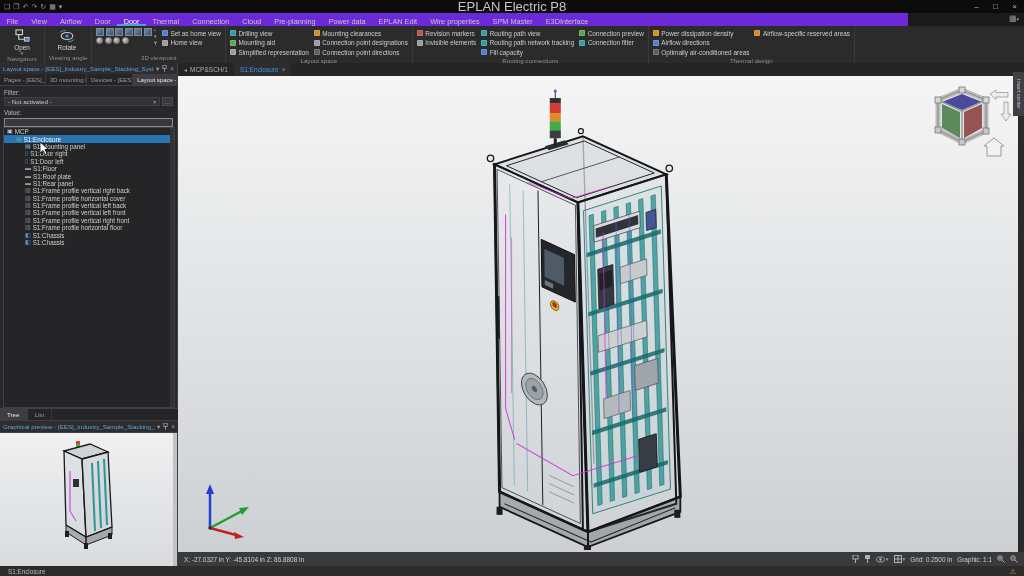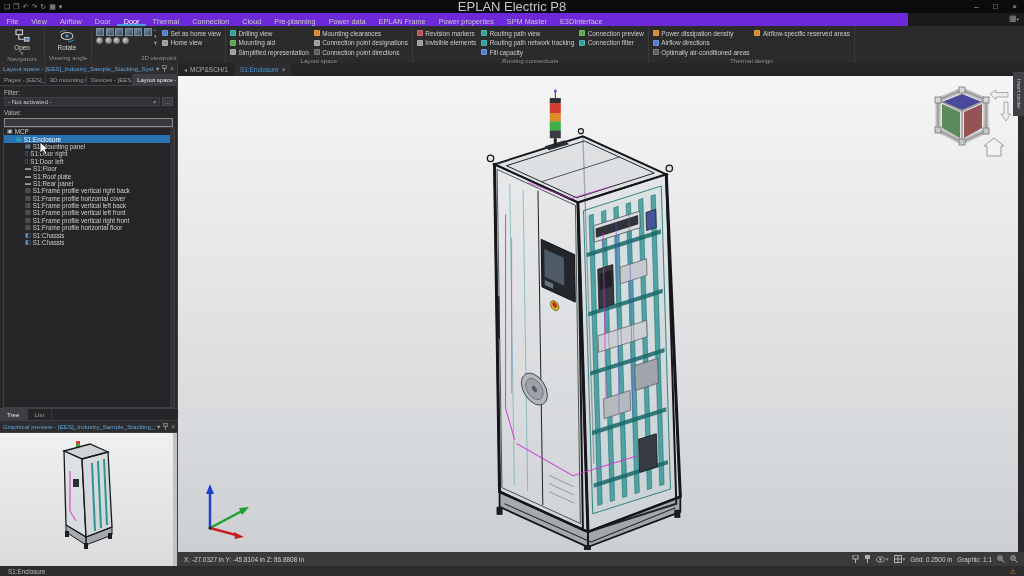--- a/index.html
+++ b/index.html
@@ -129,22 +129,22 @@
   <span class="mtab">File</span>
     <span class="mtab">View</span>
     <span class="mtab">Airflow</span>
     <span class="mtab">Door</span>
     <span class="mtab active">Door</span>
     <span class="mtab">Thermal</span>
     <span class="mtab">Connection</span>
     <span class="mtab">Cloud</span>
     <span class="mtab">Pre-planning</span>
     <span class="mtab">Power data</span>
-    <span class="mtab">EPLAN Frame</span>
-    <span class="mtab">Power properties</span>
+    <span class="mtab">EPLAN Edit</span>
+    <span class="mtab">Wire properties</span>
     <span class="mtab">SPM Master</span>
     <span class="mtab">E3DInterface</span>
 </div>
 <div id="searchbox">
   <svg width="7" height="7" viewBox="0 0 8 8">
     <circle cx="3" cy="3" r="2.2" fill="none" stroke="#9a9a9a" stroke-width="1"></circle>
     <line x1="4.7" y1="4.7" x2="7.2" y2="7.2" stroke="#9a9a9a" stroke-width="1"></line>
   </svg>
   <span>Tell me what you want to do</span>
 </div>

